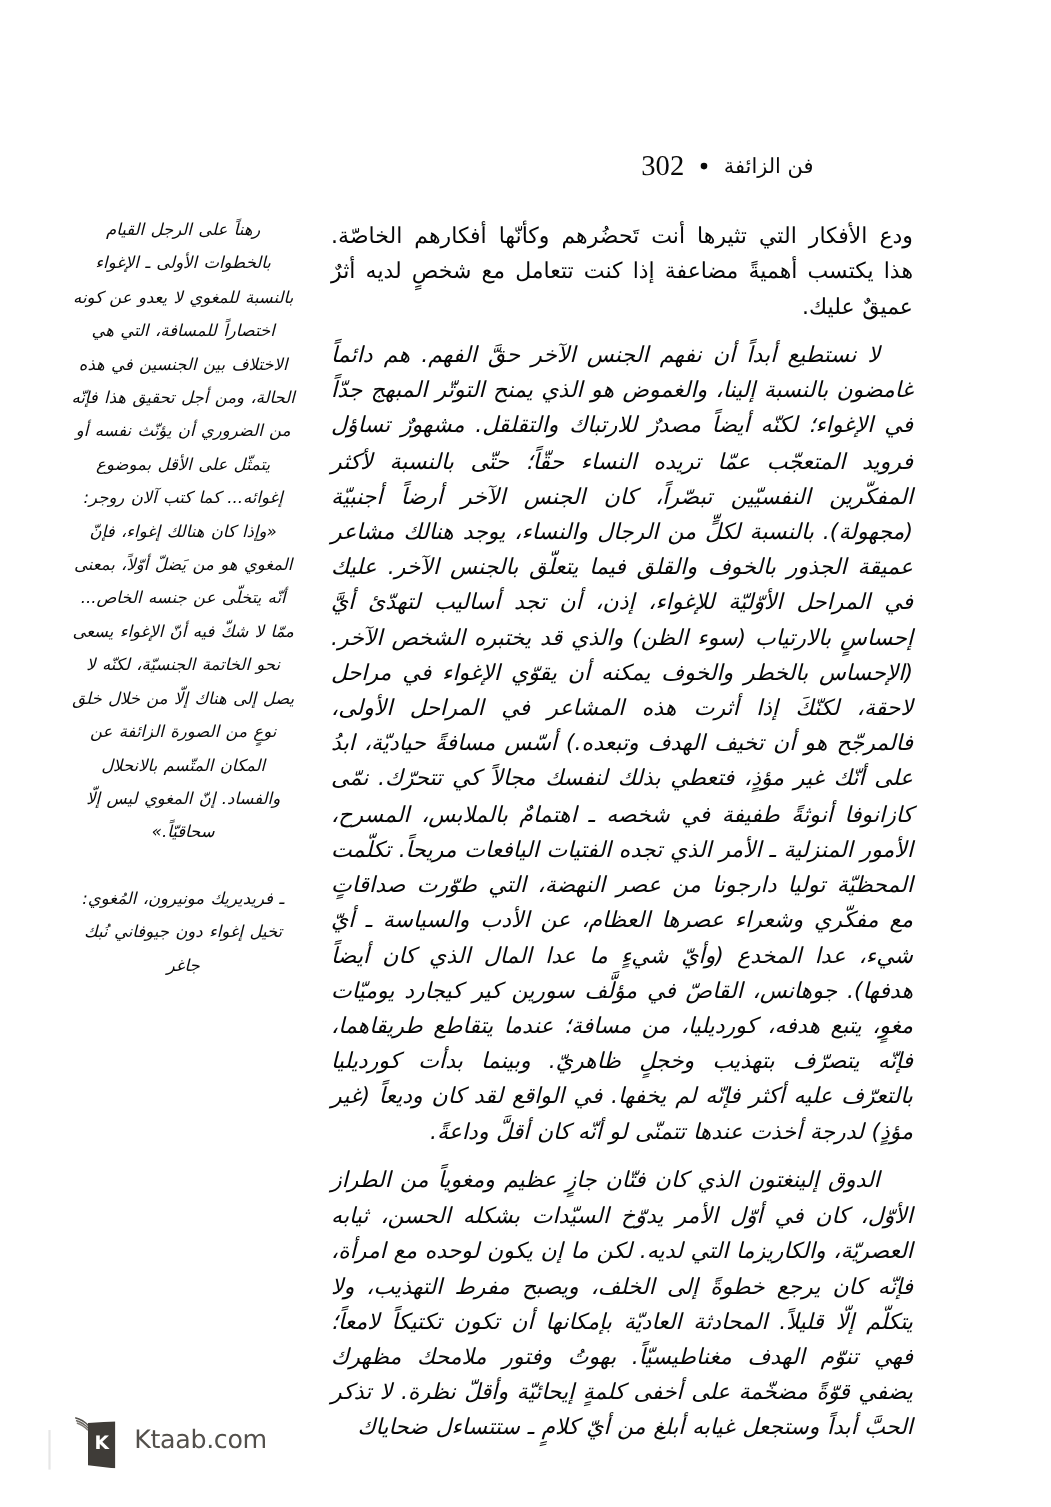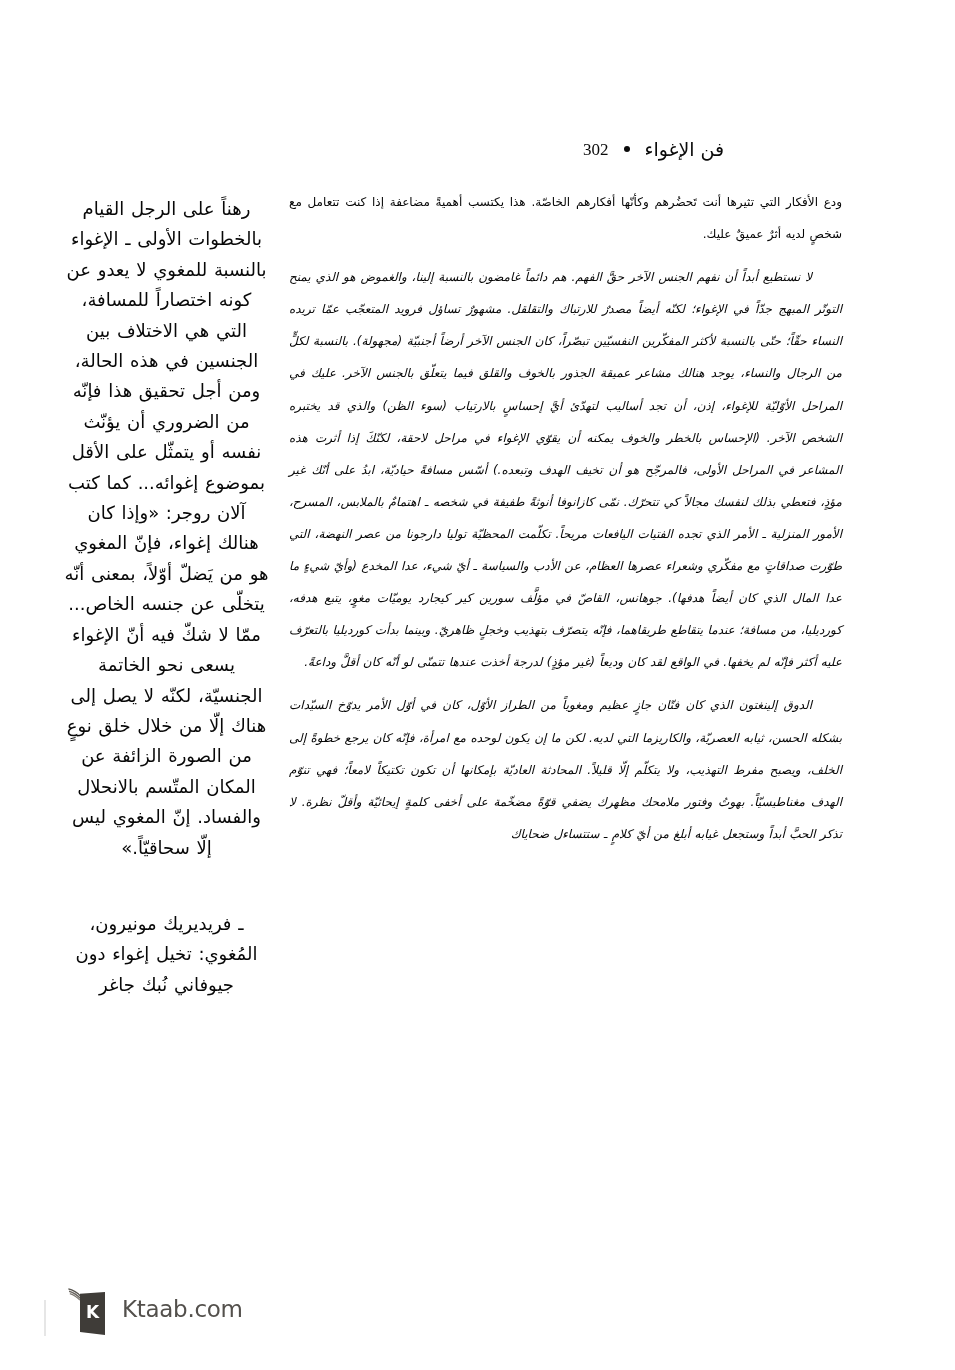--- a/index.html
+++ b/index.html
@@ -43,41 +43,41 @@
   .running-head .head-dot {
     width: 6px;
     height: 6px;
     border-radius: 50%;
     background: #0a0a0a;
     flex: 0 0 auto;
     margin: 0 2px;
   }
   .running-head .page-number {
     font-family: "Liberation Serif", "DejaVu Serif", serif;
-    font-size: 17px;
+    font-size: 26px;
     font-weight: 400;
     color: #0a0a0a;
     line-height: 1;
   }
 
   
   .body-column {
     position: absolute;
     top: 186px;
     right: 113px;
     width: 553px;
     direction: rtl;
     text-align: justify;
     text-align-last: right;
   }
 
   .body-column p {
-    margin: 0;
-    font-family: "DejaVu Sans", "Liberation Sans", sans-serif;
-    font-size: 12px;
+    margin: 12px;
+    font-family: "DejaVu Sans", "Liberation Sans", sans-serif;
+    font-size: 20px;
     line-height: 32.1px;
     color: #060606;
     text-align: justify;
     text-align-last: right;
     word-spacing: 0.5px;
     -webkit-font-smoothing: none;
   }
   .body-column p.indent {
     text-indent: 30px;
     font-style: italic;
@@ -92,28 +92,29 @@
     top: 194px;
     right: 686px;
     width: 205px;
     direction: rtl;
     text-align: center;
   }
   .margin-note .note-body,
   .margin-note .note-attribution {
     margin: 0;
     font-family: "DejaVu Sans", "Liberation Sans", sans-serif;
-    font-size: 18px;
+    font-style: italic;
+    font-size: 15px;
     line-height: 30.4px;
     color: #080808;
     text-align: center;
     word-spacing: 1px;
   }
   .margin-note .note-attribution {
-    margin-top: 46px;
+    margin-top: 30px;
     text-align: center;
   }
 
   
   .watermark {
     position: absolute;
     left: 68px;
     top: 1283px;
     display: flex;
     flex-direction: row;
@@ -178,21 +179,21 @@
     height: 36px;
     background: #e6e6e6;
   }
 </style>
 </head>
 <body>
 
 <div class="page">
 
   <div class="running-head">
-    <span class="chapter-title">فن الإغواء</span>
+    <span class="chapter-title">فن الزائفة</span>
     <span class="head-dot"></span>
     <span class="page-number">302</span>
   </div>
 
   <div class="body-column">
     <p>ودع الأفكار التي تثيرها أنت تَحضُرهم وكأنّها أفكارهم الخاصّة. هذا يكتسب أهميةً مضاعفة إذا كنت تتعامل مع شخصٍ لديه أثرٌ عميقٌ عليك.</p>
     <p class="indent">لا نستطيع أبداً أن نفهم الجنس الآخر حقَّ الفهم. هم دائماً غامضون بالنسبة إلينا، والغموض هو الذي يمنح التوتّر المبهج جدّاً في الإغواء؛ لكنّه أيضاً مصدرٌ للارتباك والتقلقل. مشهورٌ تساؤل فرويد المتعجّب عمّا تريده النساء حقّاً؛ حتّى بالنسبة لأكثر المفكّرين النفسيّين تبصّراً، كان الجنس الآخر أرضاً أجنبيّة (مجهولة). بالنسبة لكلٍّ من الرجال والنساء، يوجد هنالك مشاعر عميقة الجذور بالخوف والقلق فيما يتعلّق بالجنس الآخر. عليك في المراحل الأوّليّة للإغواء، إذن، أن تجد أساليب لتهدّئ أيَّ إحساسٍ بالارتياب (سوء الظن) والذي قد يختبره الشخص الآخر. (الإحساس بالخطر والخوف يمكنه أن يقوّي الإغواء في مراحل لاحقة، لكنّكَ إذا أثرت هذه المشاعر في المراحل الأولى، فالمرجّح هو أن تخيف الهدف وتبعده.) أسّس مسافةً حياديّة، ابدُ على أنّك غير مؤذٍ، فتعطي بذلك لنفسك مجالاً كي تتحرّك. نمّى كازانوفا أنوثةً طفيفة في شخصه ـ اهتمامٌ بالملابس، المسرح، الأمور المنزلية ـ الأمر الذي تجده الفتيات اليافعات مريحاً. تكلّمت المحظيّة توليا دارجونا من عصر النهضة، التي طوّرت صداقاتٍ مع مفكّري وشعراء عصرها العظام، عن الأدب والسياسة ـ أيّ شيء، عدا المخدع (وأيّ شيءٍ ما عدا المال الذي كان أيضاً هدفها). جوهانس، القاصّ في مؤلَّف سورين كير كيجارد يوميّات مغوٍ، يتبع هدفه، كورديليا، من مسافة؛ عندما يتقاطع طريقاهما، فإنّه يتصرّف بتهذيب وخجلٍ ظاهريّ. وبينما بدأت كورديليا بالتعرّف عليه أكثر فإنّه لم يخفها. في الواقع لقد كان وديعاً (غير مؤذٍ) لدرجة أخذت عندها تتمنّى لو أنّه كان أقلَّ وداعةً.</p>
     <p class="indent">الدوق إلينغتون الذي كان فتّان جازٍ عظيم ومغوياً من الطراز الأوّل، كان في أوّل الأمر يدوّخ السيّدات بشكله الحسن، ثيابه العصريّة، والكاريزما التي لديه. لكن ما إن يكون لوحده مع امرأة، فإنّه كان يرجع خطوةً إلى الخلف، ويصبح مفرط التهذيب، ولا يتكلّم إلّا قليلاً. المحادثة العاديّة بإمكانها أن تكون تكتيكاً لامعاً؛ فهي تنوّم الهدف مغناطيسيّاً. بهوتُ وفتور ملامحك مظهرك يضفي قوّةً مضخّمة على أخفى كلمةٍ إيحائيّة وأقلّ نظرة. لا تذكر الحبَّ أبداً وستجعل غيابه أبلغ من أيّ كلامٍ ـ ستتساءل ضحاياك</p>
   </div>
 

